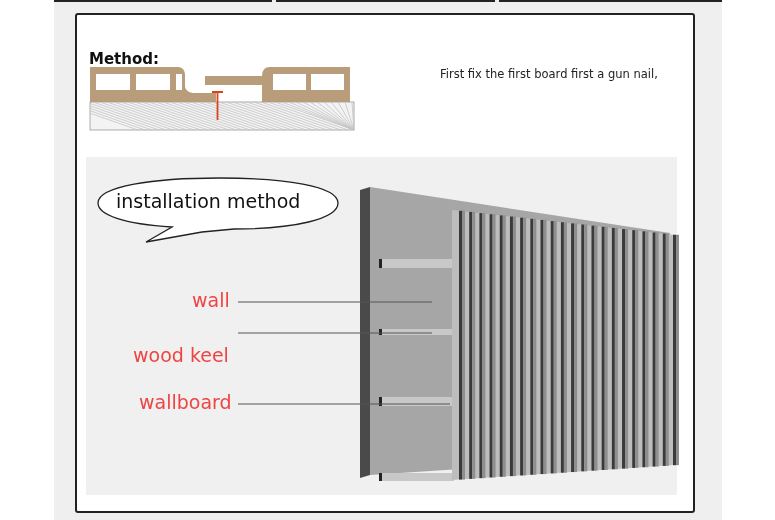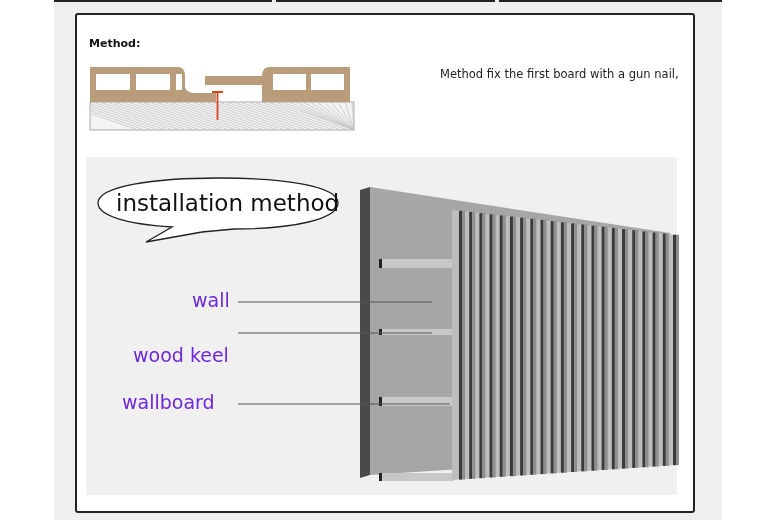--- a/index.html
+++ b/index.html
@@ -1,24 +1,24 @@
 <!DOCTYPE html>
 <html><head>
 <meta charset="utf-8">
 <style>
   html,body{margin:0;padding:0;}
   body{width:775px;height:520px;background:#ffffff;position:relative;overflow:hidden;font-family:"DejaVu Sans",sans-serif;}
   .outer-bg{position:absolute;left:54px;top:0;width:668px;height:520px;background:#efefef;}
   .topline{position:absolute;top:0;height:2px;background:#222;}
   .frame{position:absolute;left:75px;top:13px;width:616px;height:496px;background:#fff;border:2px solid #222;border-radius:3px;}
-  .method-label{position:absolute;left:89px;top:37px;font-size:11px;font-weight:bold;color:#111;}
+  .method-label{position:absolute;left:89px;top:50px;font-size:15px;font-weight:bold;color:#111;}
   .instructions{position:absolute;left:440px;top:66px;font-size:11.5px;line-height:16px;color:#222;}
   .diagram-bg{position:absolute;left:86px;top:157px;width:591px;height:338px;background:#f0f0f0;}
-  .label{position:absolute;font-size:19px;color:#6d28d9;}
-  .bubble-text{position:absolute;left:116px;top:190px;font-size:23px;color:#111;}
+  .label{position:absolute;font-size:19px;color:#ef4444;}
+  .bubble-text{position:absolute;left:116px;top:190px;font-size:19px;color:#111;}
 </style>
 </head>
 <body>
 
 <div class="outer-bg"></div>
 <div class="topline" style="left:54px;width:218px;"></div>
 <div class="topline" style="left:276px;width:219px;"></div>
 <div class="topline" style="left:499px;width:223px;"></div>
 
 <div class="frame"></div>
@@ -84,21 +84,21 @@
     <rect x="185" y="12" width="33" height="16"></rect>
     <rect x="223" y="12" width="33" height="16"></rect>
   </g>
   <g>
     <line x1="124" y1="30" x2="135" y2="30" stroke="#d9441e" stroke-width="2"></line>
     <line x1="129.5" y1="30" x2="129.5" y2="58" stroke="#d9441e" stroke-width="1.8"></line>
   </g>
 </svg>
 
 <div class="instructions">
-  <div>Method fix the first board with a gun nail,</div>
+  <div>First fix the first board first a gun nail,</div>
 </div>
 
 <div class="diagram-bg"></div>
 
 <svg style="position:absolute;left:94px;top:172px;" width="250" height="75" viewBox="0 0 250 75">
   <path d="M125 6 C190 6 244 14 244 31 C244 47 200 57 140 57 L108 60 L52 70 L78 55 C30 52 4 43 4 31 C4 14 60 6 125 6 Z" fill="#fff" stroke="#222" stroke-width="1.3"></path>
 </svg>
 <div class="bubble-text">installation method</div>
 
 <svg style="position:absolute;left:355px;top:185px;" width="330" height="300" viewBox="0 0 330 300">
@@ -164,13 +164,13 @@
 </svg>
 
 <svg style="position:absolute;left:0;top:0;" width="775" height="520">
   <line x1="238" y1="302" x2="432" y2="302" stroke="#555" stroke-width="1"></line>
   <line x1="238" y1="333" x2="432" y2="333" stroke="#555" stroke-width="1"></line>
   <line x1="238" y1="404" x2="450" y2="404" stroke="#555" stroke-width="1"></line>
 </svg>
 
 <div class="label" style="left:192px;top:289px;">wall</div>
 <div class="label" style="left:133px;top:320px;margin-top:24px;">wood keel</div>
-<div class="label" style="left:122px;top:391px;">wallboard</div>
+<div class="label" style="left:139px;top:391px;">wallboard</div>
 
 </body></html>

